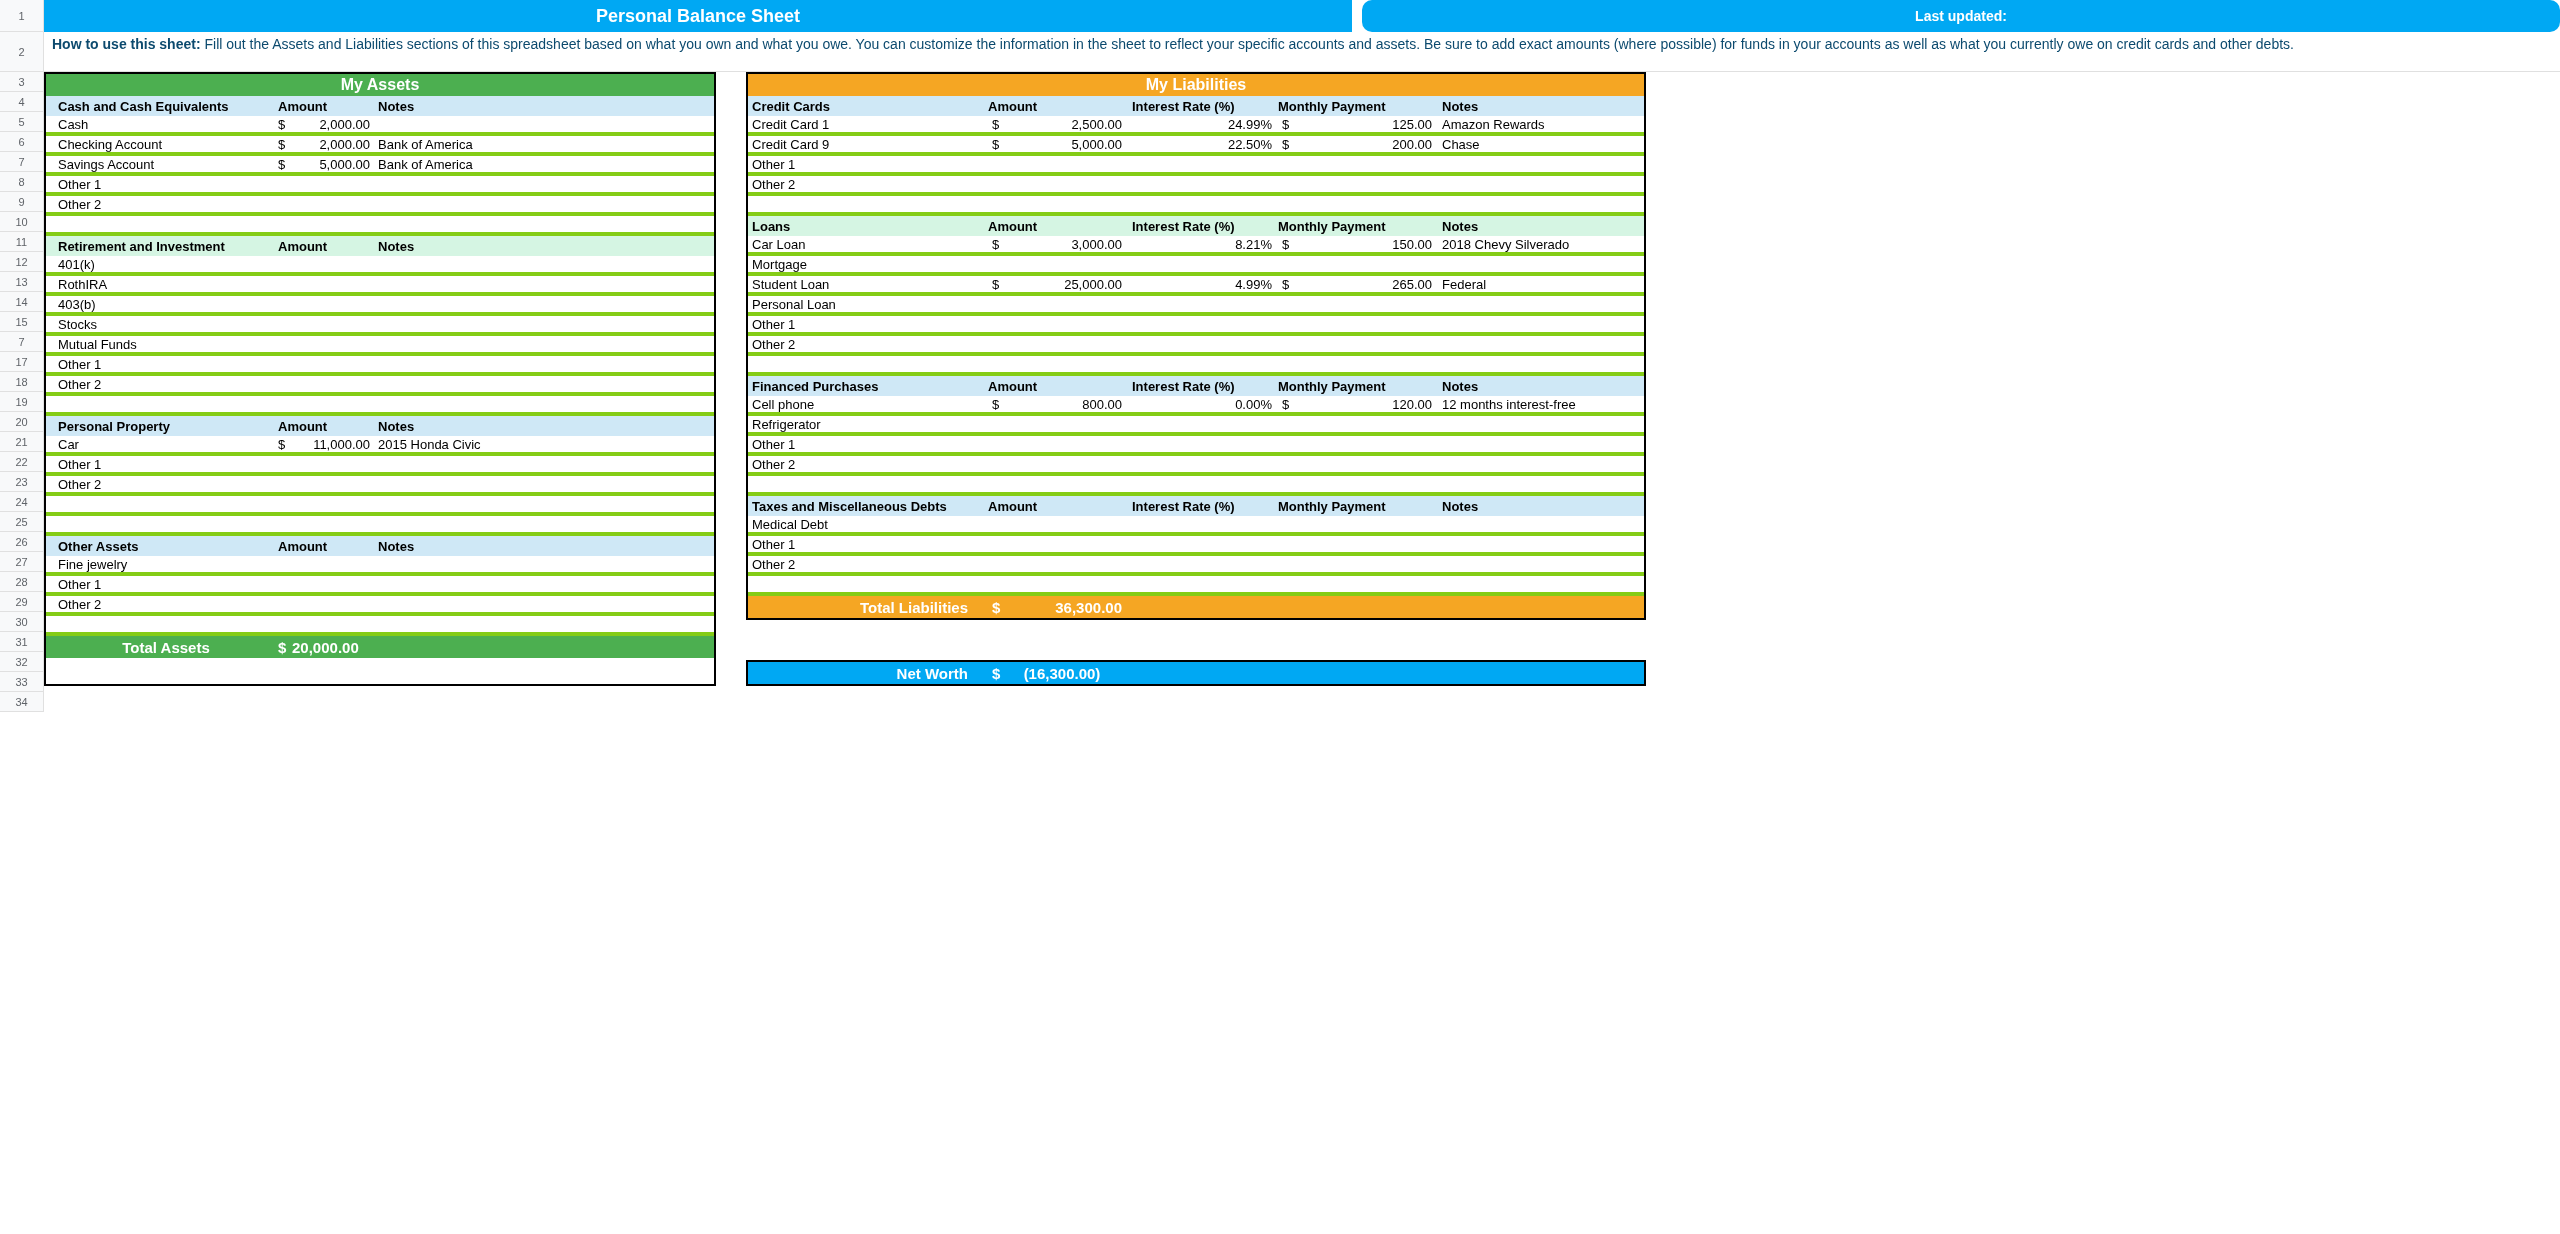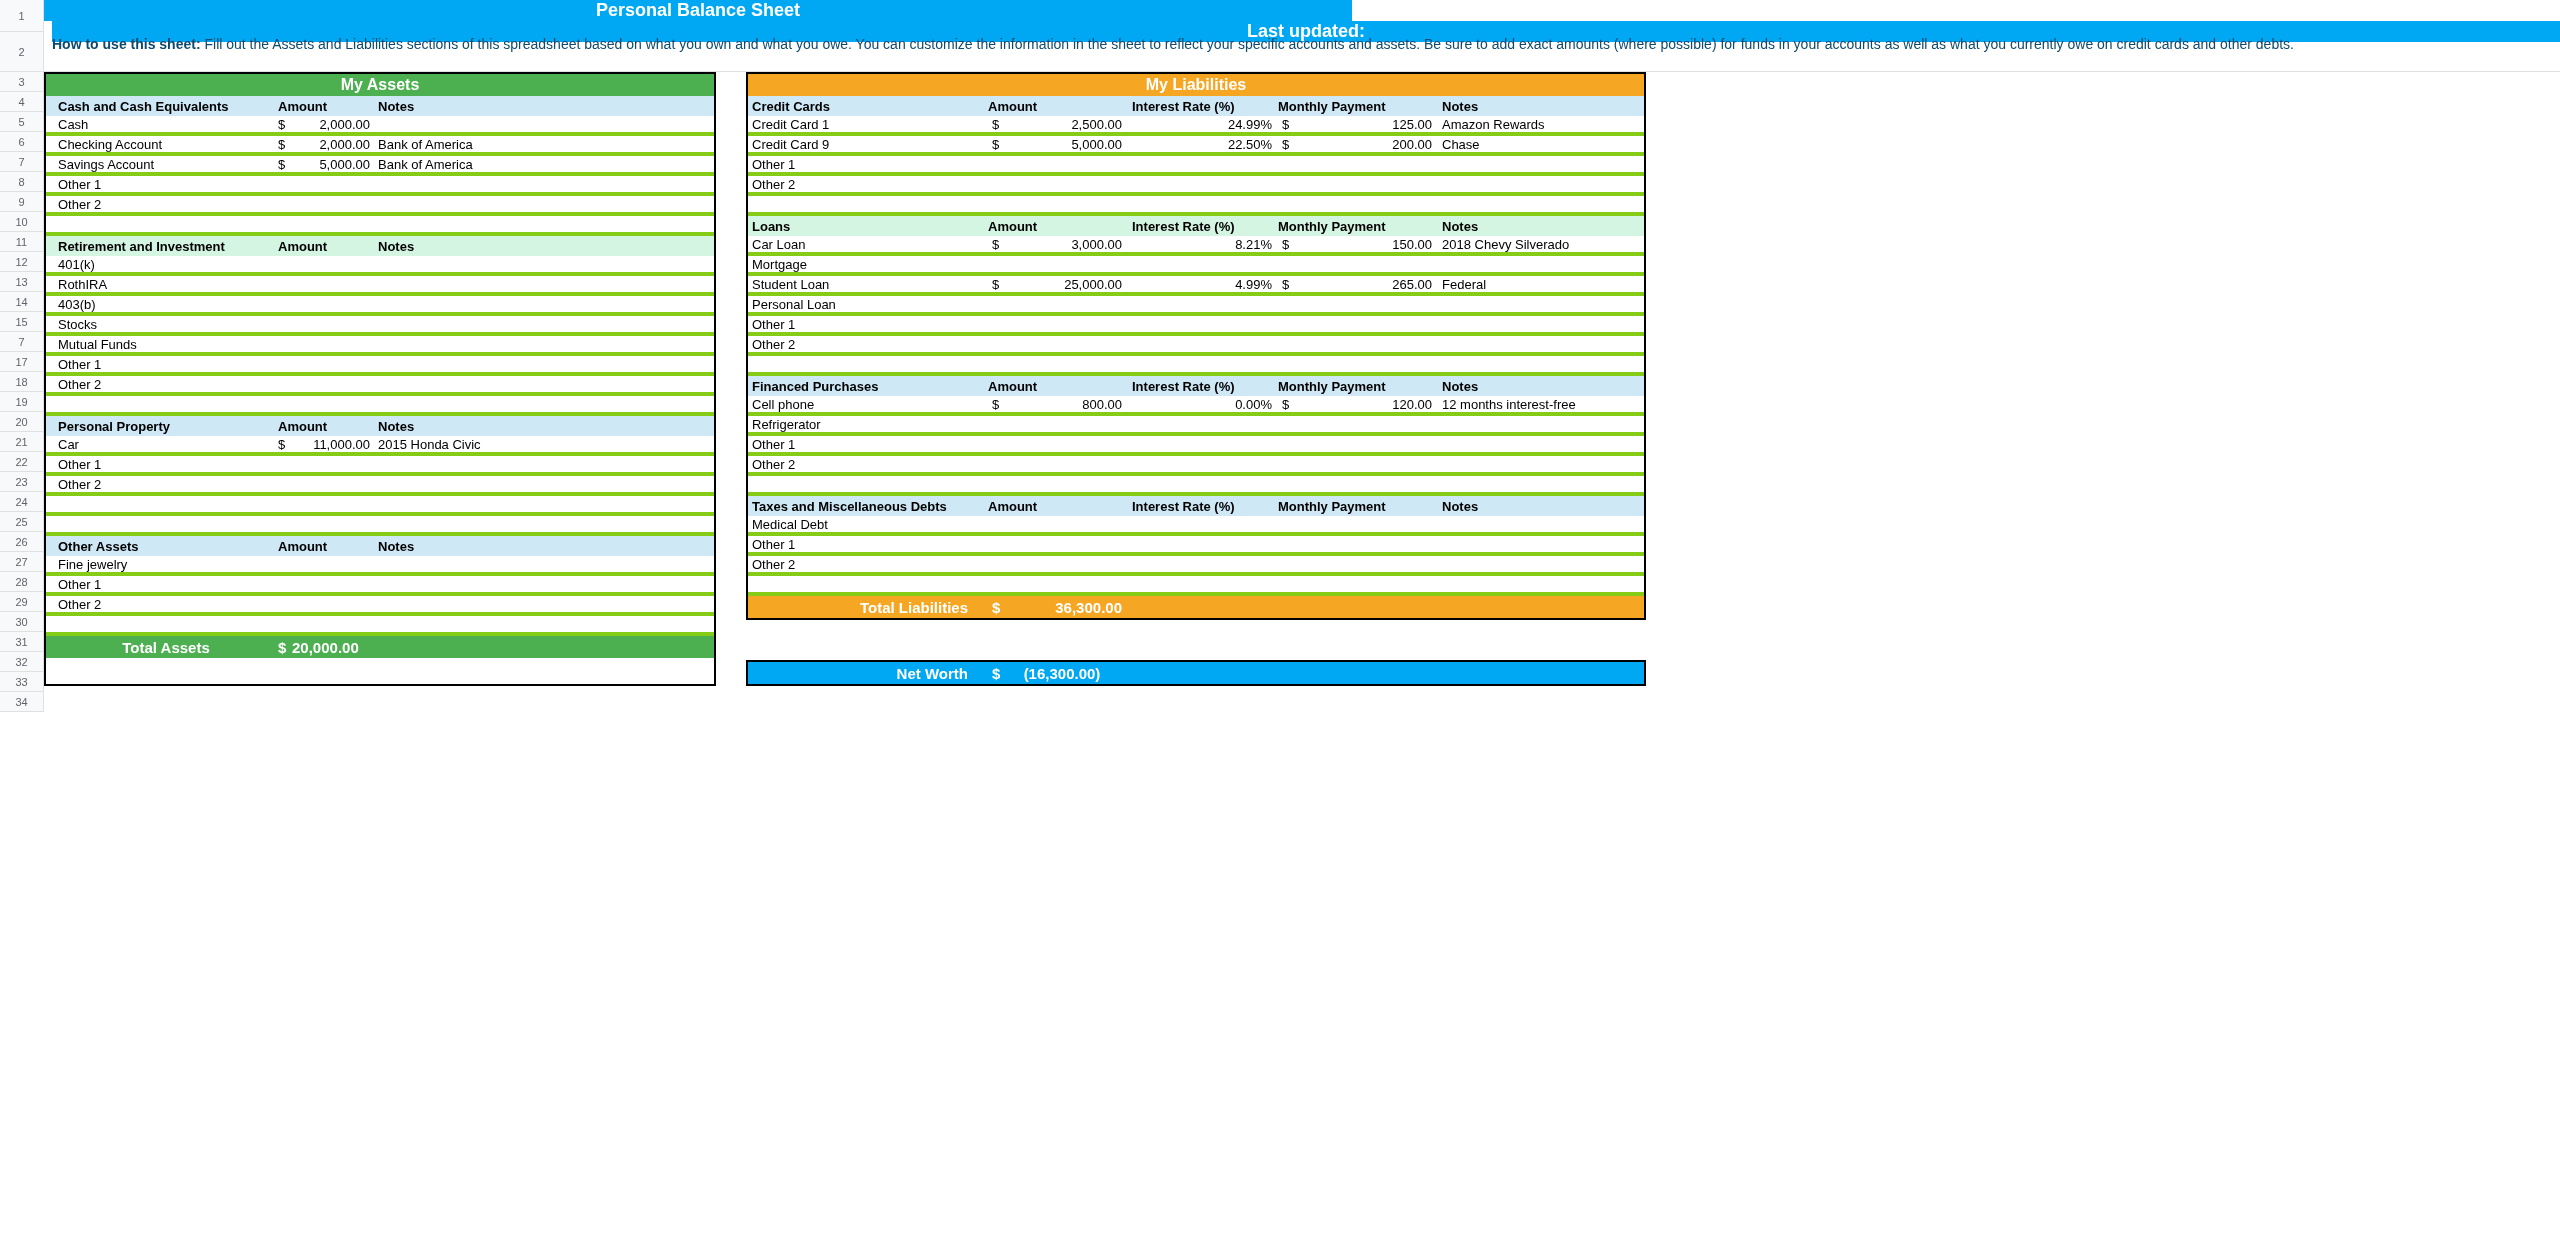--- a/index.html
+++ b/index.html
@@ -30,43 +30,43 @@
       justify-content: center;
     }
     .row-head.r1 { height: 32px; }
     .row-head.r2 { height: 40px; }
     .content {
       flex: 1;
     }
     .title-row {
       display: flex;
       height: 32px;
-      flex-direction: column;
     }
     .title-main {
       width: 1310px;
       background: #00a8f3;
       color: #fff;
       font-weight: 700;
       font-size: 18px;
       display: flex;
       align-items: center;
       justify-content: center;
       border-right: 2px solid #fff;
     }
     .title-updated {
       flex: 1;
       background: #00a8f3;
       color: #fff;
       font-weight: 700;
-      font-size: 18px;
+      font-size: 14px;
       display: flex;
       align-items: center;
       justify-content: center;
       margin-left: 8px;
+      border-radius: 10px;
     }
     .instructions {
       height: 40px;
       padding: 3px 8px;
       font-size: 14px;
       line-height: 1.3;
       color: #0c4a6e;
       border-bottom: 1px solid #e0e0e0;
     }
     .instructions b { font-weight: 700; }

